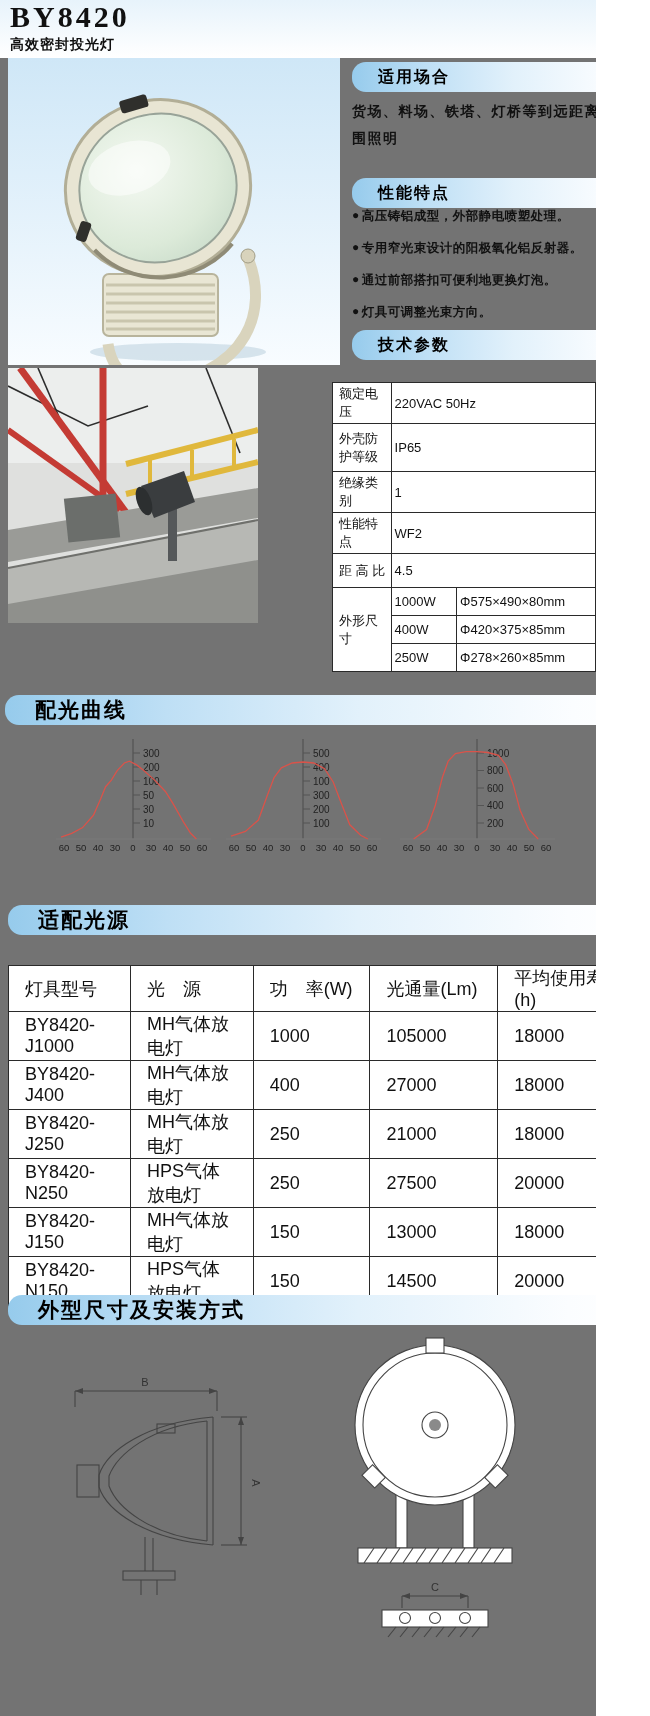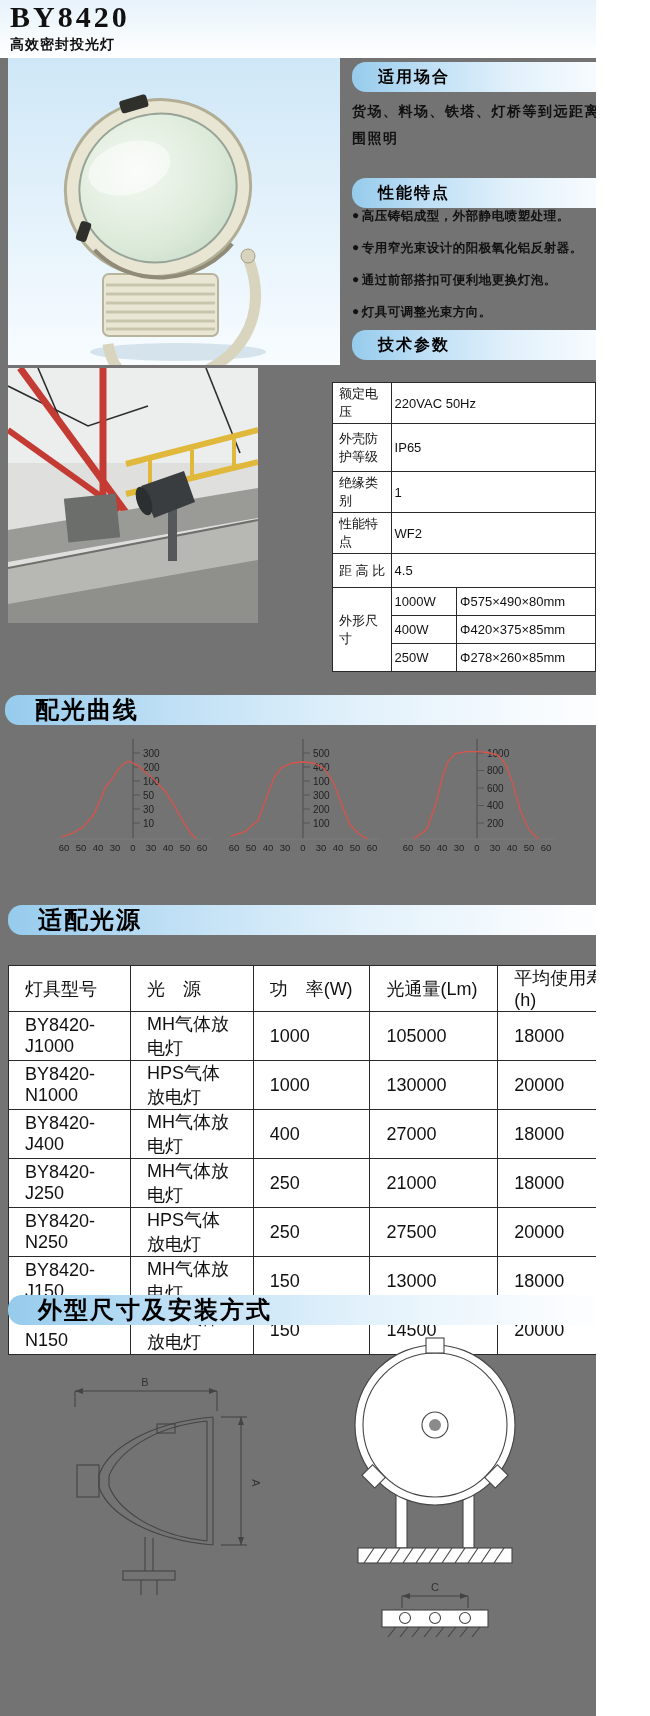--- a/index.html
+++ b/index.html
@@ -4,21 +4,21 @@
 <style>
   html,body{margin:0;padding:0;background:#fff;}
   #page{position:relative;width:596px;height:1716px;background:#737373;overflow:hidden;
         font-family:"Liberation Sans",sans-serif;color:#111;}
   .abs{position:absolute;}
   .top-strip{left:0;top:0;width:650px;height:58px;
         background:linear-gradient(to bottom,#e7f3fb,#ffffff);}
   .page-title{left:10px;top:0px;font-family:"Liberation Serif",serif;font-size:30px;
         font-weight:bold;letter-spacing:3px;}
   .page-subtitle{left:10px;top:36px;font-size:14px;font-weight:bold;letter-spacing:1px;}
-  .band{position:absolute;height:30px;line-height:30px;font-weight:bold;font-size:24px;
+  .band{position:absolute;height:30px;line-height:30px;font-weight:bold;font-size:21px;
         padding-left:30px;box-sizing:border-box;letter-spacing:2px;color:#000;
         background:linear-gradient(to right,#96cbec 0%,#bedff5 25%,#e2f1fb 55%,#fbfdff 88%,#ffffff 100%);
         border-radius:14px 3px 3px 14px;}
   .band.small{font-size:16px;padding-left:26px;}
   .band.small::after{content:"";position:absolute;right:1px;top:4px;bottom:4px;width:4px;
         background:#cde5f6;border-radius:2px;}
   .app-body{left:352px;top:98px;width:292px;font-size:14px;font-weight:bold;
         line-height:27px;letter-spacing:1.5px;}
   .features{left:352px;top:208px;width:294px;}
   .feature-item{display:flex;align-items:flex-start;font-size:12.5px;font-weight:bold;
@@ -282,27 +282,20 @@
       </thead>
     <tbody id="lamp-tbody">
         <tr>
           <td>BY8420-J1000</td>
           <td>MH气体放电灯</td>
           <td>1000</td>
           <td>105000</td>
           <td>18000</td>
         </tr>
         <tr>
-          <td>BY8420-N1000</td>
-          <td>HPS气体放电灯</td>
-          <td>1000</td>
-          <td>130000</td>
-          <td>20000</td>
-        </tr>
-        <tr>
           <td>BY8420-J400</td>
           <td>MH气体放电灯</td>
           <td>400</td>
           <td>27000</td>
           <td>18000</td>
         </tr>
         <tr>
           <td>BY8420-J250</td>
           <td>MH气体放电灯</td>
           <td>250</td>

